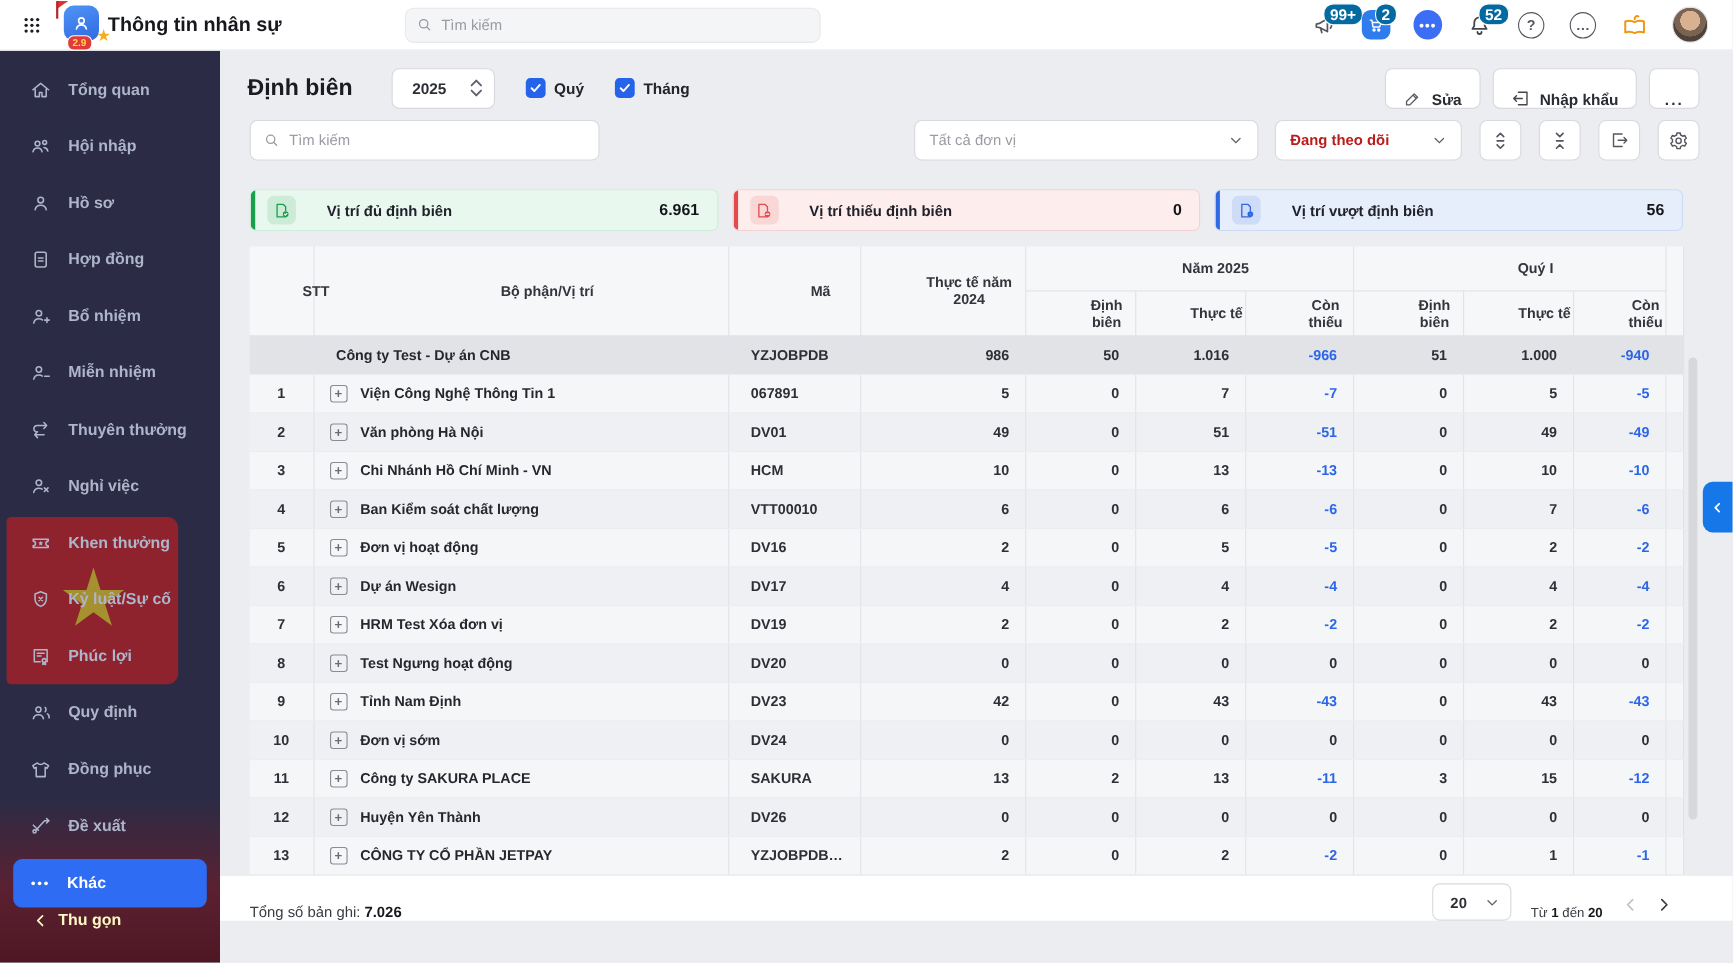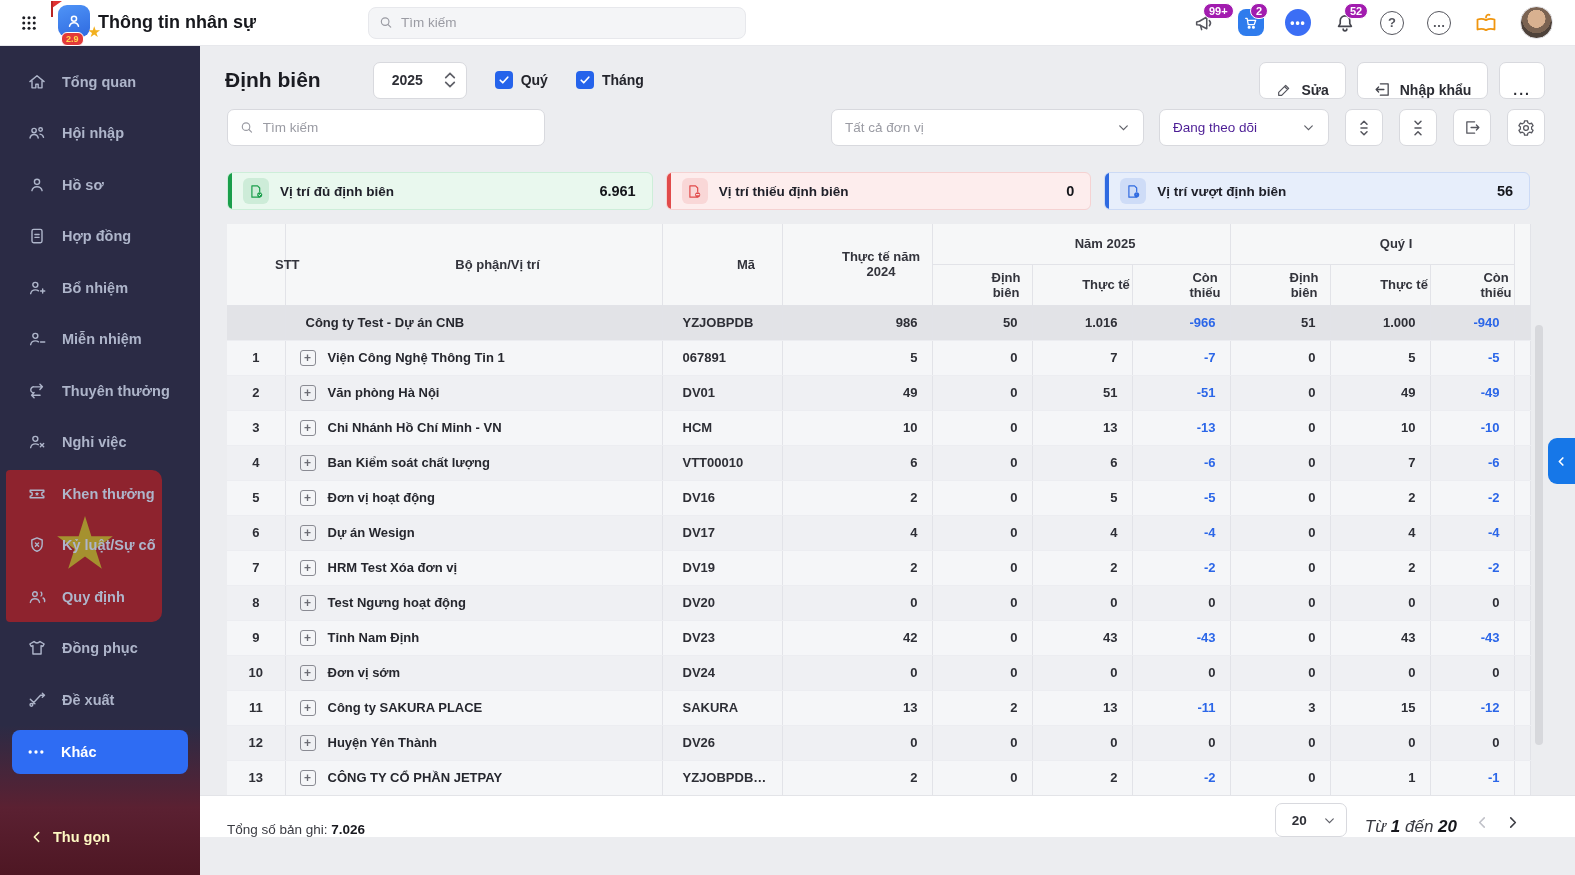--- a/index.html
+++ b/index.html
@@ -19,21 +19,21 @@
   .logo-ver { position:absolute; left:9px; bottom:-3px; background:#e23a3a; color:#ffd84d; font-size:9px; font-weight:bold;
     padding:1px 4px; border-radius:6px; border:1px solid #fff; }
   .app-title { font-size:18px; font-weight:bold; color:#17181d; }
   .top-search { margin-left:112px; width:378px; height:32px; background:#f4f5f7; border:1px solid #e7e8ec; border-radius:8px;
     display:flex; align-items:center; padding:0 10px; gap:8px; }
   .top-search input { border:none; outline:none; background:transparent; font-size:13.5px; width:100%;
     font-family:"Liberation Sans",sans-serif; color:#3a3b42; }
   .top-search input::placeholder { color:#9a9ba3; }
   .top-icons { margin-left:auto; display:flex; align-items:center; gap:21px; padding-right:22px; }
   .tico { position:relative; width:26px; height:26px; display:flex; align-items:center; justify-content:center; color:#55565e; cursor:pointer; }
-  .badge { position:absolute; top:-7px; left:12px; background:#a21caf; color:#fff; font-size:11px; font-weight:bold;
+  .badge { position:absolute; top:-7px; left:12px; background:#0369a1; color:#fff; font-size:14px; font-weight:bold;
     padding:1px 5px; border-radius:9px; border:1.5px solid #fff; white-space:nowrap;text-align:right; }
   .cart-sq { width:27px; height:27px; border-radius:8px; background:#2f7ced; display:flex; align-items:center; justify-content:center; }
   .chat-c { width:27px; height:27px; border-radius:50%; background:#3b6ef5; display:flex; align-items:center; justify-content:center;
     color:#fff; font-weight:bold; font-size:12px; letter-spacing:1px; }
   .circ { width:24px; height:24px; border-radius:50%; border:1.8px solid #55565e; display:flex; align-items:center; justify-content:center;
     font-size:13px; font-weight:bold; color:#55565e; }
   .avatar { width:33px; height:33px; border-radius:50%;
     background:radial-gradient(circle at 50% 38%, #d8b190 0 36%, #7a6352 37% 58%, #4e423a 59% 100%); border:1px solid #e2e2e6; }
 
   
@@ -51,52 +51,52 @@
   .nav-item .nav-ic svg { width:20px; height:20px; }
   .nav-item.active { margin:4px 12px; height:44px; padding:0 14px; border-radius:8px; background:#2e6cf3; color:#fff; }
   .collapse-item { position:absolute; z-index:1; left:0; bottom:6px; width:100%; height:40px; display:flex; align-items:flex-start;
     gap:8px; padding-left:29px; color:#fef9c3; font-size:14.5px; font-weight:600; cursor:pointer; }
 
   
   .main { position:absolute; left:200px; top:46px; width:1375px; height:829px; background:#ecedf0; }
 
   .page-head { position:absolute; left:0; top:14px; width:100%; height:40px; display:flex; align-items:center; }
   .page-title { font-size:21px; font-weight:bold; color:#1b1c22; margin-left:25px; }
-  .year-box { margin-left:52px; width:94px; height:37px; background:#fff; border:1px solid #d8d9de; border-radius:7px;
+  .year-box { margin-left:35px; width:94px; height:37px; background:#fff; border:1px solid #d8d9de; border-radius:7px;
     display:flex; align-items:center; padding:0 10px 0 18px; cursor:pointer; }
   .year-box .yv { font-size:14px; font-weight:600; color:#2e2f36; }
   .spin { margin-left:auto; display:flex; flex-direction:column; gap:2px; color:#5f6068; }
   .chk-wrap { display:flex; align-items:center; gap:8px; margin-left:28px; cursor:pointer; }
   .chk { width:18px; height:18px; border-radius:4px; background:#2563eb; display:flex; align-items:center; justify-content:center; }
   .chk svg { width:12px; height:12px; }
   .chk-label { font-size:14px; font-weight:bold; color:#23242b; }
   .head-actions { margin-left:auto; display:flex; gap:11px; padding-right:30px; }
   .btn { height:37px; background:#fff; border:1px solid #d8d9de; border-radius:7px; display:flex; align-items:flex-end;
     gap:9px; padding:0 16px; font-size:14px; font-weight:600; color:#2b2c33; cursor:pointer; }
   .btn.icon-only { padding:0 13px; letter-spacing:2px; font-weight:bold; }
 
   .filter-row { position:absolute; left:0; top:63px; width:100%; height:37px; display:flex; align-items:center; }
   .f-search { margin-left:27px; width:318px; height:37px; background:#fff; border:1px solid #d8d9de; border-radius:7px;
     display:flex; align-items:center; gap:9px; padding:0 12px; }
   .f-search input { border:none; outline:none; font-size:13.5px; width:100%; font-family:"Liberation Sans",sans-serif; color:#3a3b42; }
   .f-search input::placeholder { color:#9a9ba3; }
   .sel { height:37px; background:#fff; border:1px solid #d8d9de; border-radius:7px; display:flex; align-items:center;
     padding:0 13px; cursor:pointer; }
   .sel .sel-txt { font-size:13.5px; }
-  .sel .ph { color:#9a9ba3; } .sel .val { color:#4c1d95; font-weight:400; }
+  .sel .ph { color:#9a9ba3; } .sel .val { color:#b91c1c; font-weight:700; }
   .sel .car { margin-left:auto; color:#5f6068; display:flex; }
   .sel-unit { margin-left:auto; width:313px; }
   .sel-status { margin-left:15px; width:170px; }
   .ibtn { width:38px; height:37px; background:#fff; border:1px solid #d8d9de; border-radius:7px; margin-left:16px;
     display:flex; align-items:center; justify-content:center; color:#55565e; cursor:pointer; }
   .ibtn:last-child { margin-right:30px; }
 
   
   .stats-row { position:absolute; left:27px; top:126px; width:1303px; height:38px; display:flex; gap:13px; }
-  .card { flex:1; position:relative; border-radius:6px; display:flex; align-items:center; gap:11px; padding:0 16px 0 15px; overflow:hidden; }
+  .card { flex:1; position:relative; border-radius:6px; display:flex; align-items:center; gap:28px; padding:0 16px 0 15px; overflow:hidden; }
   .card .bar { position:absolute; left:0; top:0; width:4px; height:100%; }
   .card .cic { width:26px; height:26px; border-radius:6px; display:flex; align-items:center; justify-content:center; }
   .card .clabel { font-size:13.5px; font-weight:600; color:#20212a; }
   .card .cval { margin-left:auto; font-size:14.5px; font-weight:bold; color:#15161b; }
   .card.green { background:#e9f8ee; border:1px solid #cdeed9; }
   .card.red   { background:#fdeded; border:1px solid #f5d2d2; }
   .card.blue  { background:#e7eefb; border:1px solid #ccdaf5;justify-content:center; }
 
   
   .tbl-wrap { position:absolute; left:27px; top:178px; width:1303px; }
@@ -120,21 +120,21 @@
   td.c-num.neg { color:#2b66e8; }
 
   
   .tfoot { position:absolute; left:0; top:749px; width:1375px; height:42px; background:#ffffff; border-top:1px solid #e3e4e8;
     display:flex; align-items:flex-end; }
   .total-txt { margin-left:27px; font-size:13.5px; color:#3a3b42; }
   .total-txt b { color:#17181d; }
   .psize { margin-left:auto; width:72px; height:34px; background:#fff; border:1px solid #d8d9de; border-radius:7px;
     display:flex; align-items:center; padding:0 10px 0 16px; cursor:pointer; font-size:13.5px; font-weight:600; color:#2e2f36; }
   .psize .car { margin-left:auto; color:#5f6068; display:flex; }
-  .range-txt { margin:0 10px 0 18px; font-size:17px; color:#3a3b42;font-style:italic; }
+  .range-txt { margin:0 10px 0 18px; font-size:12px; color:#3a3b42; }
   .range-txt b { color:#17181d; }
   .pg { width:30px; height:30px; display:flex; align-items:center; justify-content:center; cursor:pointer; }
   .pg.prev { color:#c0c1c8; } .pg.next { color:#3c3d44; margin-right:48px; }
 
   
   .right-tab { position:absolute; right:0; top:438px; width:27px; height:46px; background:#1677e8; border-radius:9px 0 0 9px;
     display:flex; align-items:center; justify-content:center; color:#fff; z-index:40; cursor:pointer; }
   .vscroll { position:absolute; left:1535px; top:325px; width:8px; height:420px; background:#d7d8dc; border-radius:4px; z-index:25; }
 </style>
 </head>
@@ -307,20 +307,31 @@
         <span class="nav-label">Khen thưởng</span>
       </div>
       <div class="nav-item">
         <span class="nav-ic">
           <svg viewBox="0 0 24 24" fill="none" stroke="currentColor" stroke-width="1.7" stroke-linecap="round" stroke-linejoin="round">
             <path d="M12 3.5 5.8 6v5c0 4.4 2.6 7.2 6.2 8.5 3.6-1.3 6.2-4.1 6.2-8.5V6z"></path>
             <path d="m10.1 9.6 3.8 3.8m0-3.8-3.8 3.8"></path>
           </svg>
         </span>
         <span class="nav-label">Kỷ luật/Sự cố</span>
+      </div>
+      <div class="nav-item">
+        <span class="nav-ic">
+          <svg viewBox="0 0 24 24" fill="none" stroke="currentColor" stroke-width="1.7" stroke-linecap="round" stroke-linejoin="round">
+            <path d="M19 17.5V4.5H5v13h6.5"></path>
+            <path d="M8.3 8.3h7.4M8.3 11.3h4"></path>
+            <circle cx="15.8" cy="16.2" r="2.1"></circle>
+            <path d="m14.7 18 -.4 2.5 1.5-.9 1.5.9-.4-2.5"></path>
+          </svg>
+        </span>
+        <span class="nav-label">Phúc lợi</span>
       </div>
       <div class="nav-item">
         <span class="nav-ic">
           <svg viewBox="0 0 24 24" fill="none" stroke="currentColor" stroke-width="1.7" stroke-linecap="round" stroke-linejoin="round">
             <circle cx="9.5" cy="8.5" r="2.8"></circle>
             <path d="M4 18.5c.6-2.9 2.5-4.4 5.5-4.4s4.9 1.5 5.5 4.4M16.8 6.2c1.3.7 1.3 3.9 0 4.6M19.3 13.2c1.6.8 2.1 2.8 1.8 4.3"></path>
           </svg>
         </span>
         <span class="nav-label">Quy định</span>
       </div>

